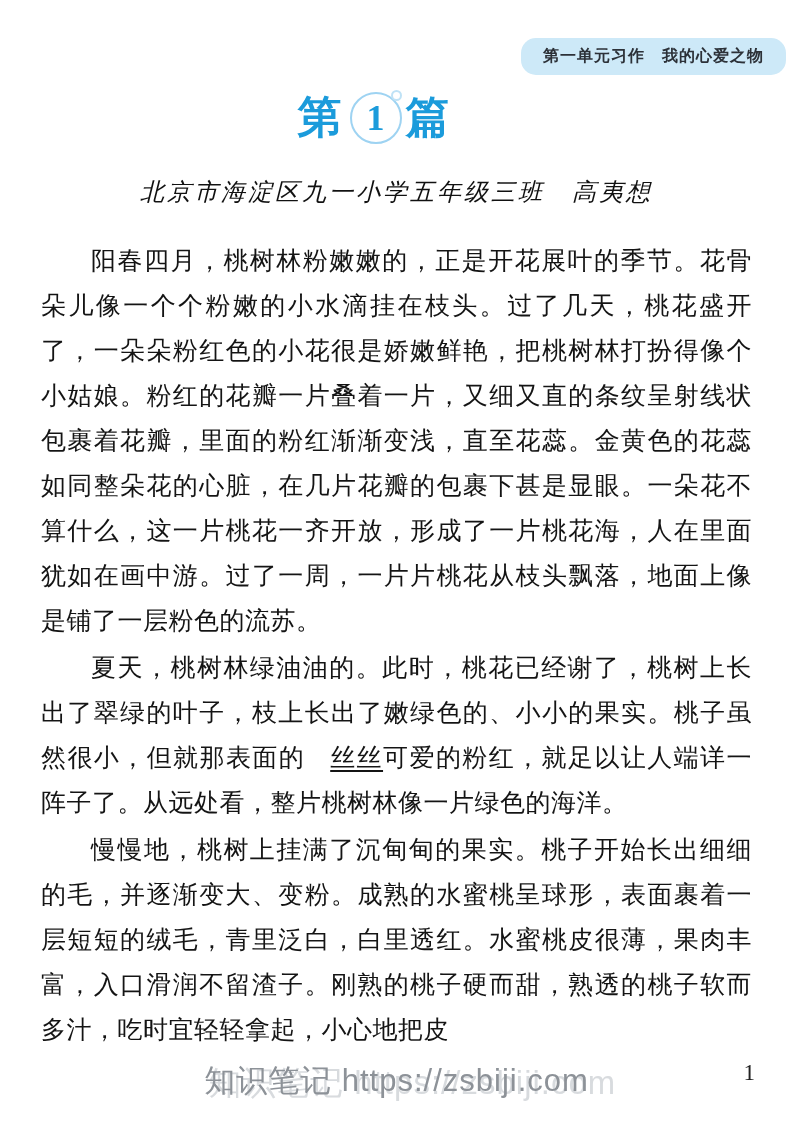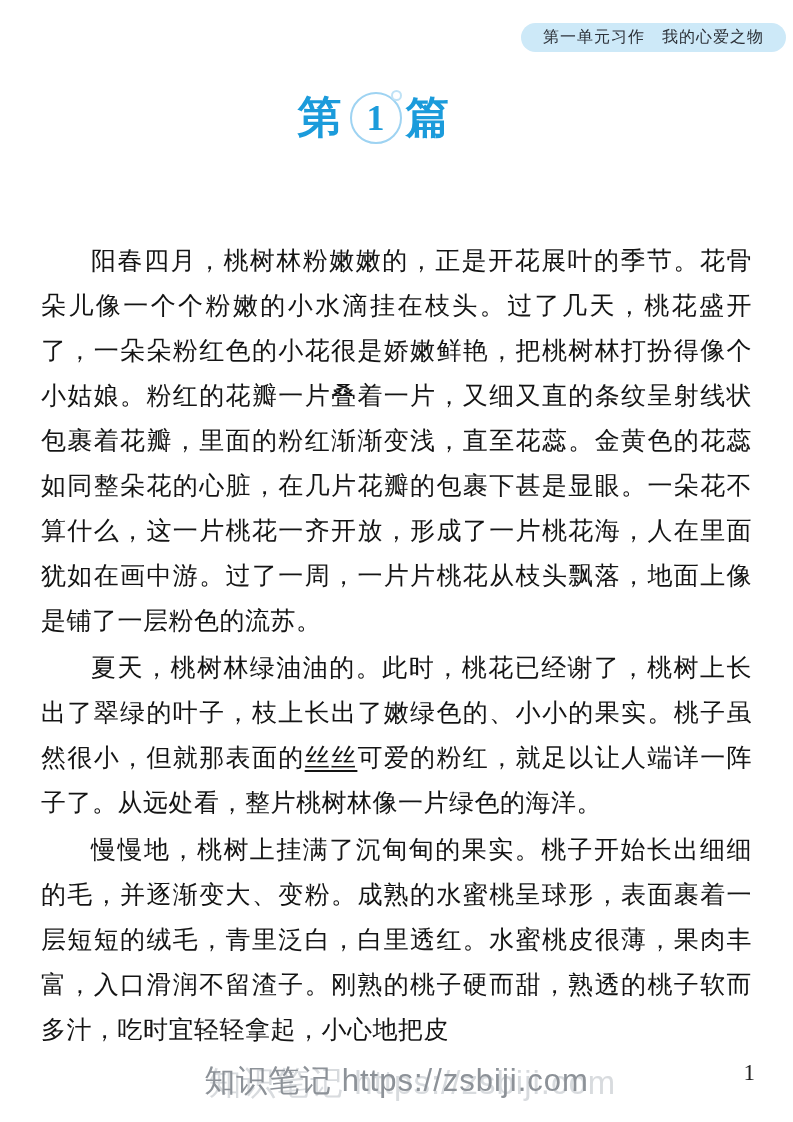--- a/index.html
+++ b/index.html
@@ -10,33 +10,34 @@
     height: 1122px;
     background: #ffffff;
     overflow: hidden;
     font-family: "Liberation Serif", "DejaVu Serif", serif;
     color: #1a1a1a;
   }
 
   
   .unit-pill {
     position: absolute;
-    top: 23px;
+    top: 38px;
     right: 7px;
-    height: 29px;
+    height: 37px;
     padding: 0 22px;
     background: #cde9f8;
     border-radius: 15px;
     display: flex;
     align-items: center;
     font-family: "Liberation Sans", "DejaVu Sans", sans-serif;
     font-size: 16px;
     color: #2c3138;
     letter-spacing: 1px;
     white-space: nowrap;
+    font-weight: bold;
   }
 
   
   .title-row {
     position: absolute;
     top: 88px;
     left: 0;
     width: 100%;
     display: flex;
     justify-content: center;
@@ -101,21 +102,21 @@
     font-size: 25px;
     line-height: 45px;
     text-align: justify;
     color: #141414;
     letter-spacing: 0.5px;
   }
   .body-text p {
     text-indent: 2em;
     margin-bottom: 2px;
   }
-  .u-mark { text-decoration: underline; text-underline-offset: 4px; }
+  .u-mark { text-decoration: underline; text-underline-offset: 4px; margin-left: 25px; }
 
   
   .footer-watermark {
     position: absolute;
     top: 1060px;
     left: 0;
     width: 100%;
     text-align: center;
     font-family: "Liberation Sans", "DejaVu Sans", sans-serif;
     font-size: 31px;
@@ -154,20 +155,21 @@
   <div class="title-row">
     <span>第</span>
     <span class="title-num-wrap">
       <span class="title-num">1</span>
       <span class="circle-ornament"></span>
     </span>
     <span>篇</span>
     <span class="title-gap"></span>
   </div>
 
+  <div class="author-line">北京市海淀区九一小学五年级三班　高夷想</div>
 
   <div class="body-text">
     <p>阳春四月，桃树林粉嫩嫩的，正是开花展叶的季节。花骨朵儿像一个个粉嫩的小水滴挂在枝头。过了几天，桃花盛开了，一朵朵粉红色的小花很是娇嫩鲜艳，把桃树林打扮得像个小姑娘。粉红的花瓣一片叠着一片，又细又直的条纹呈射线状包裹着花瓣，里面的粉红渐渐变浅，直至花蕊。金黄色的花蕊如同整朵花的心脏，在几片花瓣的包裹下甚是显眼。一朵花不算什么，这一片桃花一齐开放，形成了一片桃花海，人在里面犹如在画中游。过了一周，一片片桃花从枝头飘落，地面上像是铺了一层粉色的流苏。</p>
     <p><span>夏天，桃树林绿油油的。此时，桃花已经谢了，桃树上长出了翠绿的叶子，枝上长出了嫩绿色的、小小的果实。桃子虽然很小，但就那表面的</span><span class="u-mark">丝丝</span><span>可爱的粉红，就足以让人端详一阵子了。从远处看，整片桃树林像一片绿色的海洋。</span></p>
     <p>慢慢地，桃树上挂满了沉甸甸的果实。桃子开始长出细细的毛，并逐渐变大、变粉。成熟的水蜜桃呈球形，表面裹着一层短短的绒毛，青里泛白，白里透红。水蜜桃皮很薄，果肉丰富，入口滑润不留渣子。刚熟的桃子硬而甜，熟透的桃子软而多汁，吃时宜轻轻拿起，小心地把皮</p>
   </div>
 
   <div class="footer-watermark">
     <span class="ghost">知识笔记 https://zsbiji.com</span>
     <span class="main-mark">知识笔记 https://zsbiji.com</span>

